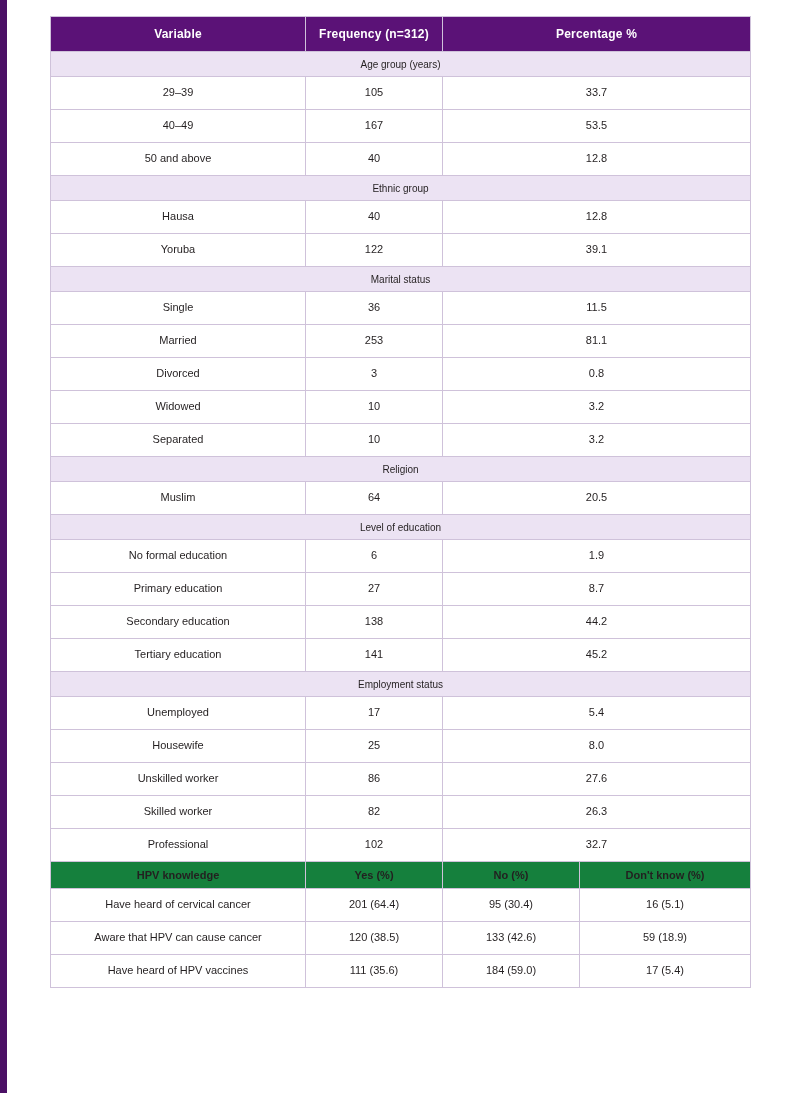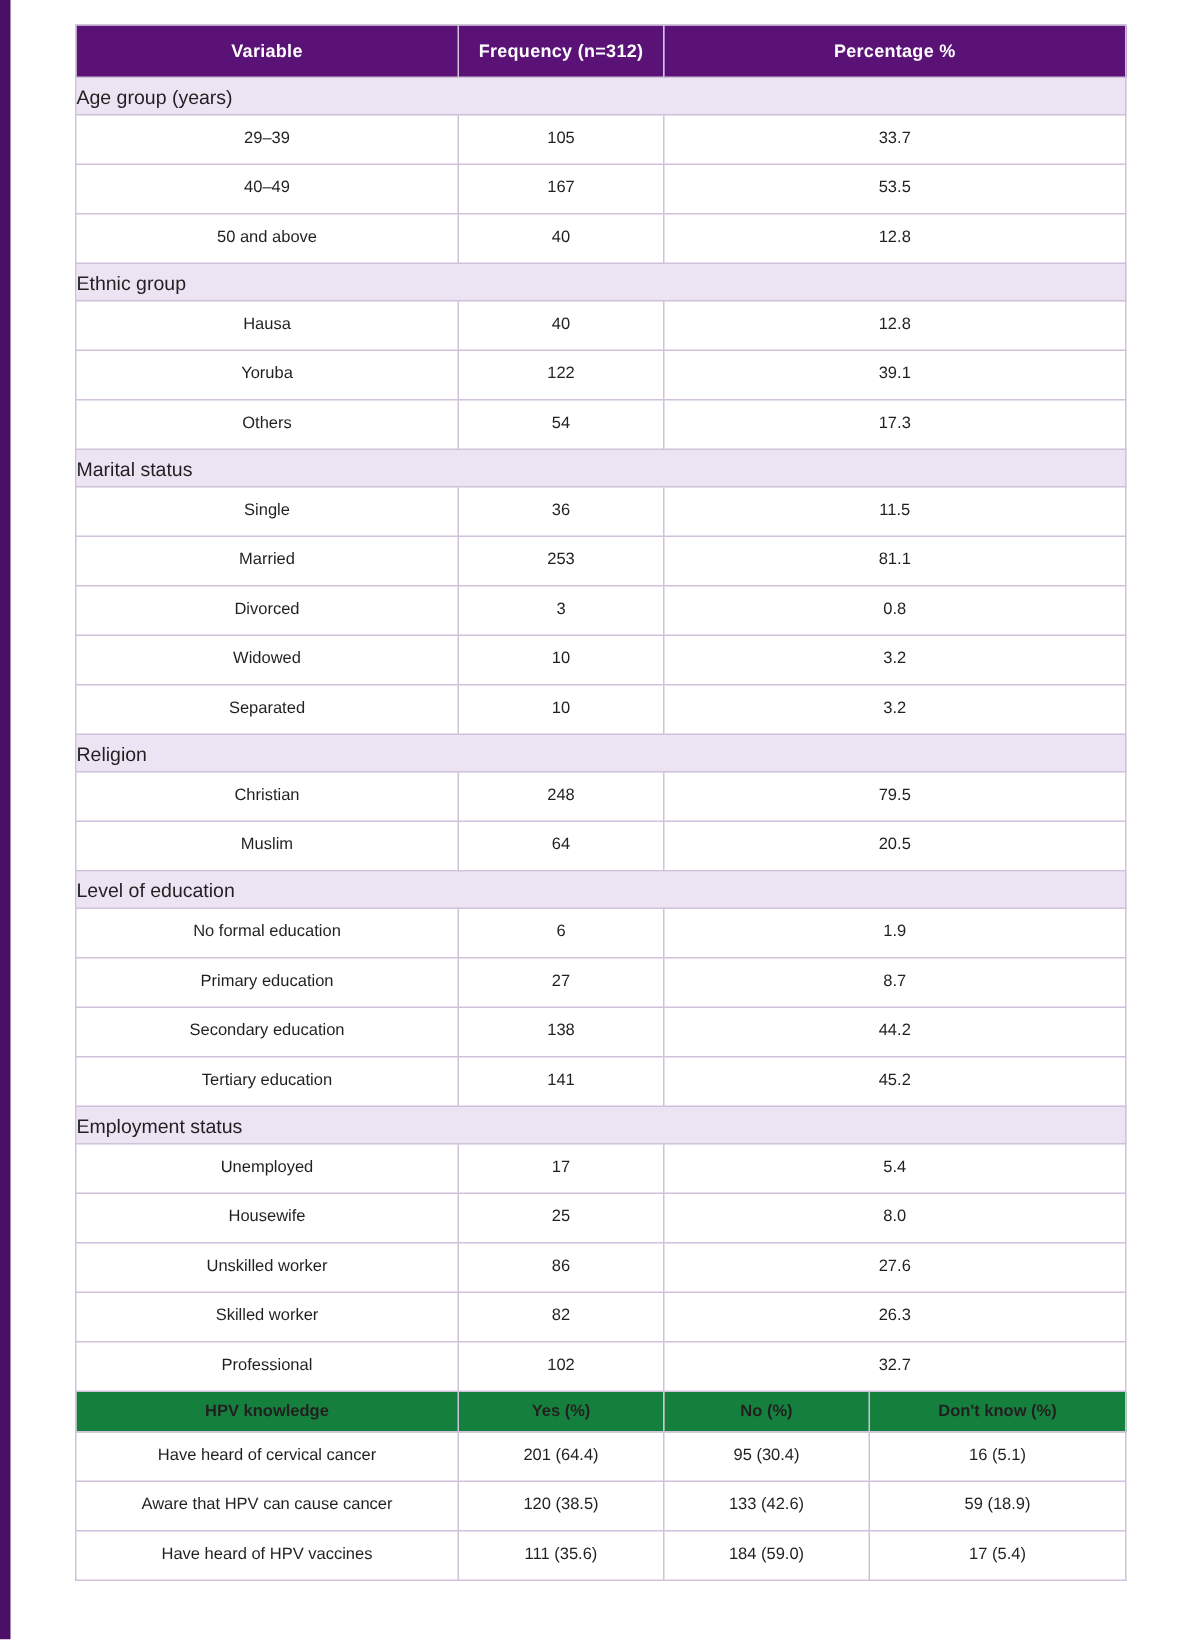--- a/index.html
+++ b/index.html
@@ -50,23 +50,23 @@
     font-weight: bold;
     font-size: 12px;
     text-align: center;
     height: 34px;
     border: 1px solid #5b1277;
     letter-spacing: .2px;
   }
   .group-row td {
     background: #ece3f3;
     height: 24px;
-    font-size: 13px;
+    font-size: 10px;
     padding-left: 26px;
-    text-align: left;
+    text-align: center;
     color: #231f20;
   }
   .section-head td {
     background: #15803d;
     height: 26px;
     font-size: 11px;
     font-weight: bold;
     text-align: center;
     color: #231f20;
   }
@@ -130,25 +130,20 @@
         <tr class="data-row">
           <td class="lbl">Hausa</td>
           <td>40</td>
           <td colspan="2">12.8</td>
         </tr>
         <tr class="data-row">
           <td class="lbl">Yoruba</td>
           <td>122</td>
           <td colspan="2">39.1</td>
         </tr>
-        <tr class="data-row">
-          <td class="lbl">Others</td>
-          <td>54</td>
-          <td colspan="2">17.3</td>
-        </tr>
         <tr class="group-row">
           <td colspan="4">Marital status</td>
         </tr>
         <tr class="data-row">
           <td class="lbl">Single</td>
           <td>36</td>
           <td colspan="2">11.5</td>
         </tr>
         <tr class="data-row">
           <td class="lbl">Married</td>
@@ -165,25 +160,20 @@
           <td>10</td>
           <td colspan="2">3.2</td>
         </tr>
         <tr class="data-row">
           <td class="lbl">Separated</td>
           <td>10</td>
           <td colspan="2">3.2</td>
         </tr>
         <tr class="group-row">
           <td colspan="4">Religion</td>
-        </tr>
-        <tr class="data-row">
-          <td class="lbl">Christian</td>
-          <td>248</td>
-          <td colspan="2">79.5</td>
         </tr>
         <tr class="data-row">
           <td class="lbl">Muslim</td>
           <td>64</td>
           <td colspan="2">20.5</td>
         </tr>
         <tr class="group-row">
           <td colspan="4">Level of education</td>
         </tr>
         <tr class="data-row">

